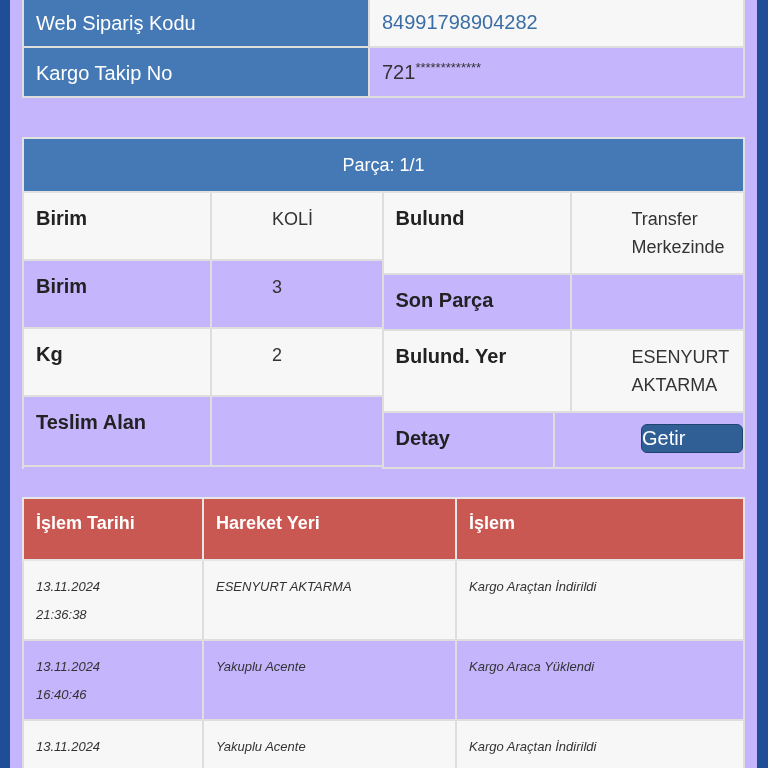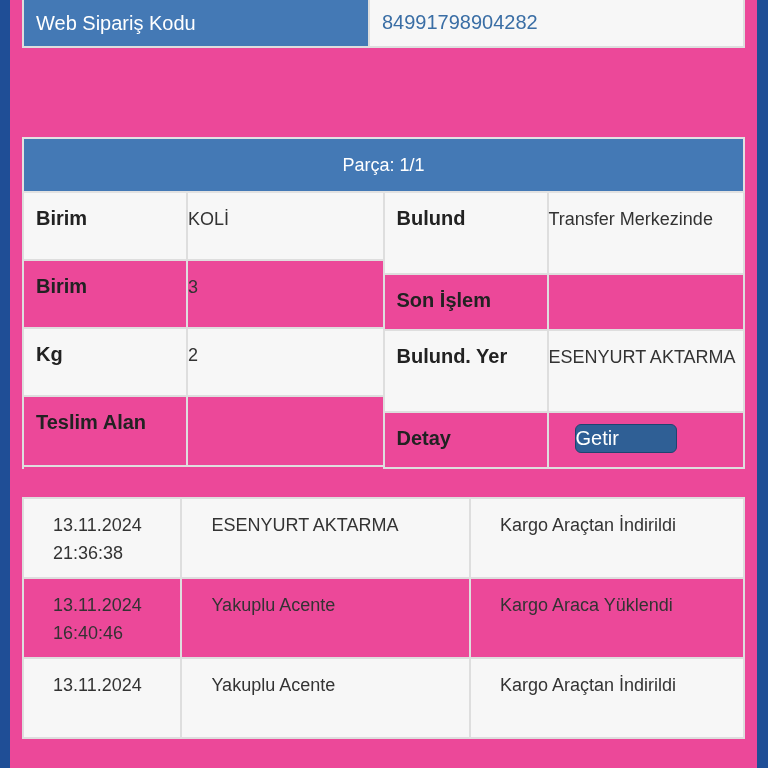--- a/index.html
+++ b/index.html
@@ -1,49 +1,53 @@
 <!DOCTYPE html>
 <html><head>
 <meta charset="utf-8">
 <style>
   html, body { margin:0; padding:0; }
   body { width:768px; height:768px; overflow:hidden; background:#1f4e96; font-family:"Liberation Sans", sans-serif; position:relative; }
-  .page { position:absolute; left:10px; top:0; width:747px; height:768px; background:#ec4899; }
+  .page { position:absolute; left:10px; top:0; width:747px; height:768px; background:#c4b5fd; }
   table { border-collapse:collapse; position:absolute; left:12px; }
   td, th { border:2px solid #dedede; vertical-align:top; }
   .info { top:-4px; width:723px; }
   .info td { height:50px; font-size:20px; padding:0; }
   .info td.lbl { background:#4479b5; color:#ffffff; width:346px; padding:14px 0 0 12px; box-sizing:border-box; }
   .info td.val { padding:13px 0 0 12px; color:#333; box-sizing:border-box; }
   .info tr:nth-child(1) td.val { background:#f7f7f7; color:#3a6ea5; }
   .info td.val .stars { font-size:13px; vertical-align:top; position:relative; top:-1px; }
   .parca { top:137px; width:723px; }
   .parca th.head { background:#4479b5; color:#fff; font-weight:normal; font-size:18px; height:50px; text-align:center; vertical-align:middle; border-color:#e2e2e2; }
   .grid { display:flex; }
   .colL, .colR { width:50%; }
   .cell { display:flex; border-bottom:2px solid #dedede; box-sizing:border-box; }
-  .cell .k { width:164px; font-weight:bold; font-size:20px; color:#222; padding:14px 0 0 12px; border-right:2px solid #dedede; box-sizing:border-box; }
-  .cell .v { flex:1; font-size:18px; color:#333; padding:12px 0 0 0; box-sizing:border-box; line-height:28px; }
+  .cell .k { width:188px; font-weight:bold; font-size:20px; color:#222; padding:14px 0 0 12px; border-right:2px solid #dedede; box-sizing:border-box; }
+  .cell .v { flex:1; font-size:18px; color:#333; padding:12px 0 0 12px; box-sizing:border-box; line-height:28px;margin-left:48px; }
   .cell.g { background:#f7f7f7; }
   .history { top:497px; width:723px; }
   .history th { background:#c95752; color:#fff; font-size:18px; text-align:left; height:62px; padding:14px 0 0 12px; box-sizing:border-box; border-color:#e6e6e6; }
-  .history td { font-size:18px; color:#333; padding:12px 0 0 29px; height:80px; box-sizing:border-box; line-height:28px; }
+  .history td { font-size:13px; color:#333; padding:12px 0 0 12px; height:80px; box-sizing:border-box; line-height:28px;font-style:italic; }
   .history tr.g td { background:#f7f7f7; }
   .btn { display:inline-block; background:#2f5f95; color:#fff; font-size:20px; border-radius:6px; border:1px solid #1f4470; width:100px; height:27px; line-height:27px; text-align:left; margin:-1px 0 0 26px; }
 </style>
 </head>
 <body>
 
 <div class="page">
 
   <table class="info">
     <tbody>
         <tr>
       <td class="lbl">Web Sipariş Kodu</td>
       <td class="val">84991798904282</td>
+    </tr>
+    <tr>
+      <td class="lbl">Kargo Takip No</td>
+      <td class="val"><span>721</span><span class="stars">*************</span></td>
     </tr>
   </tbody>
     </table>
 
   <table class="parca">
     <tbody>
         <tr>
           <th class="head">Parça: 1/1</th>
         </tr>
     <tr>
@@ -66,40 +70,45 @@
                   <div class="k">Teslim Alan</div>
                   <div class="v"></div>
                 </div>
         </div>
         <div class="colR">
           <div class="cell g" style="height:82px">
                   <div class="k">Bulund</div>
                   <div class="v">Transfer Merkezinde</div>
                 </div>
           <div class="cell" style="height:56px">
-                  <div class="k">Son İşlem</div>
+                  <div class="k">Son Parça</div>
                   <div class="v"></div>
                 </div>
           <div class="cell g" style="height:82px">
                   <div class="k">Bulund. Yer</div>
                   <div class="v">ESENYURT AKTARMA</div>
                 </div>
           <div class="cell" style="height:56px">
                   <div class="k">Detay</div>
                   <div class="v"><span class="btn">Getir</span></div>
                 </div>
         </div>
       </div>
     </td>
         </tr>
   </tbody>
     </table>
 
   <table class="history">
     <tbody>
+        <tr>
+      <th style="width:180px">İşlem Tarihi</th>
+      <th style="width:253px">Hareket Yeri</th>
+      <th>İşlem</th>
+    </tr>
     <tr class="g">
       <td>
             <div>13.11.2024</div>
             <div>21:36:38</div>
           </td>
       <td>ESENYURT AKTARMA</td>
       <td>Kargo Araçtan İndirildi</td>
     </tr>
     <tr>
       <td>

